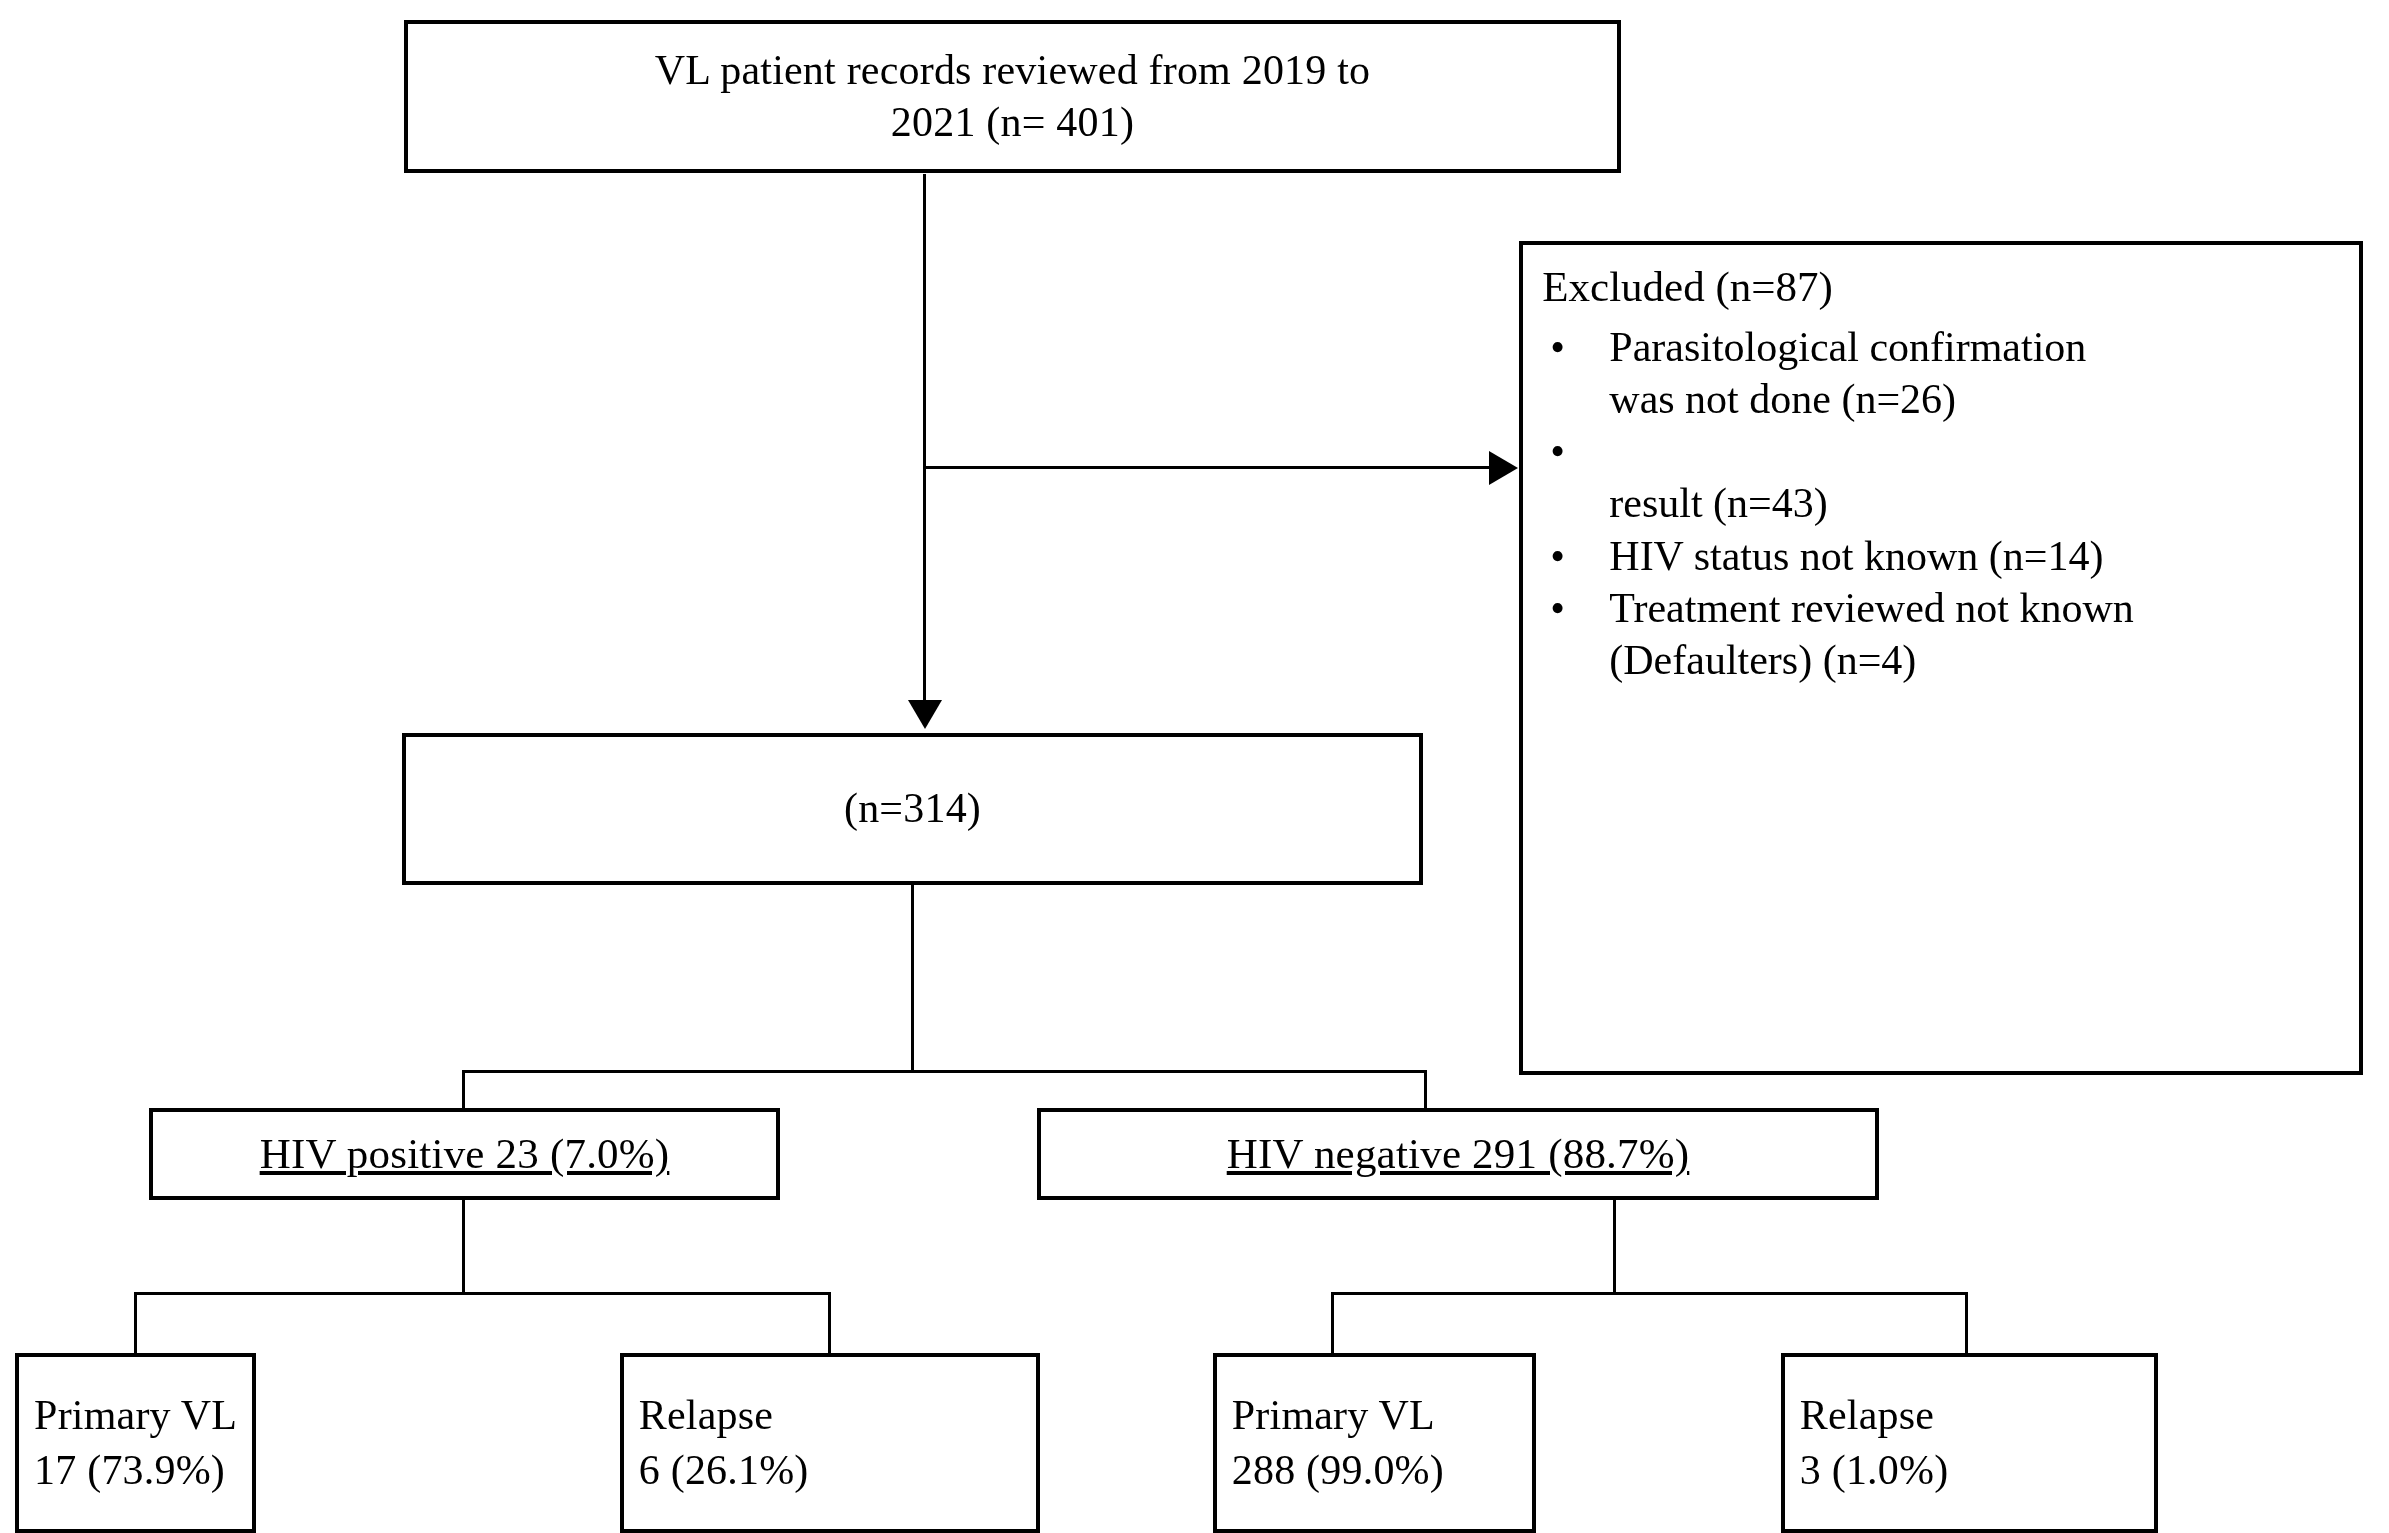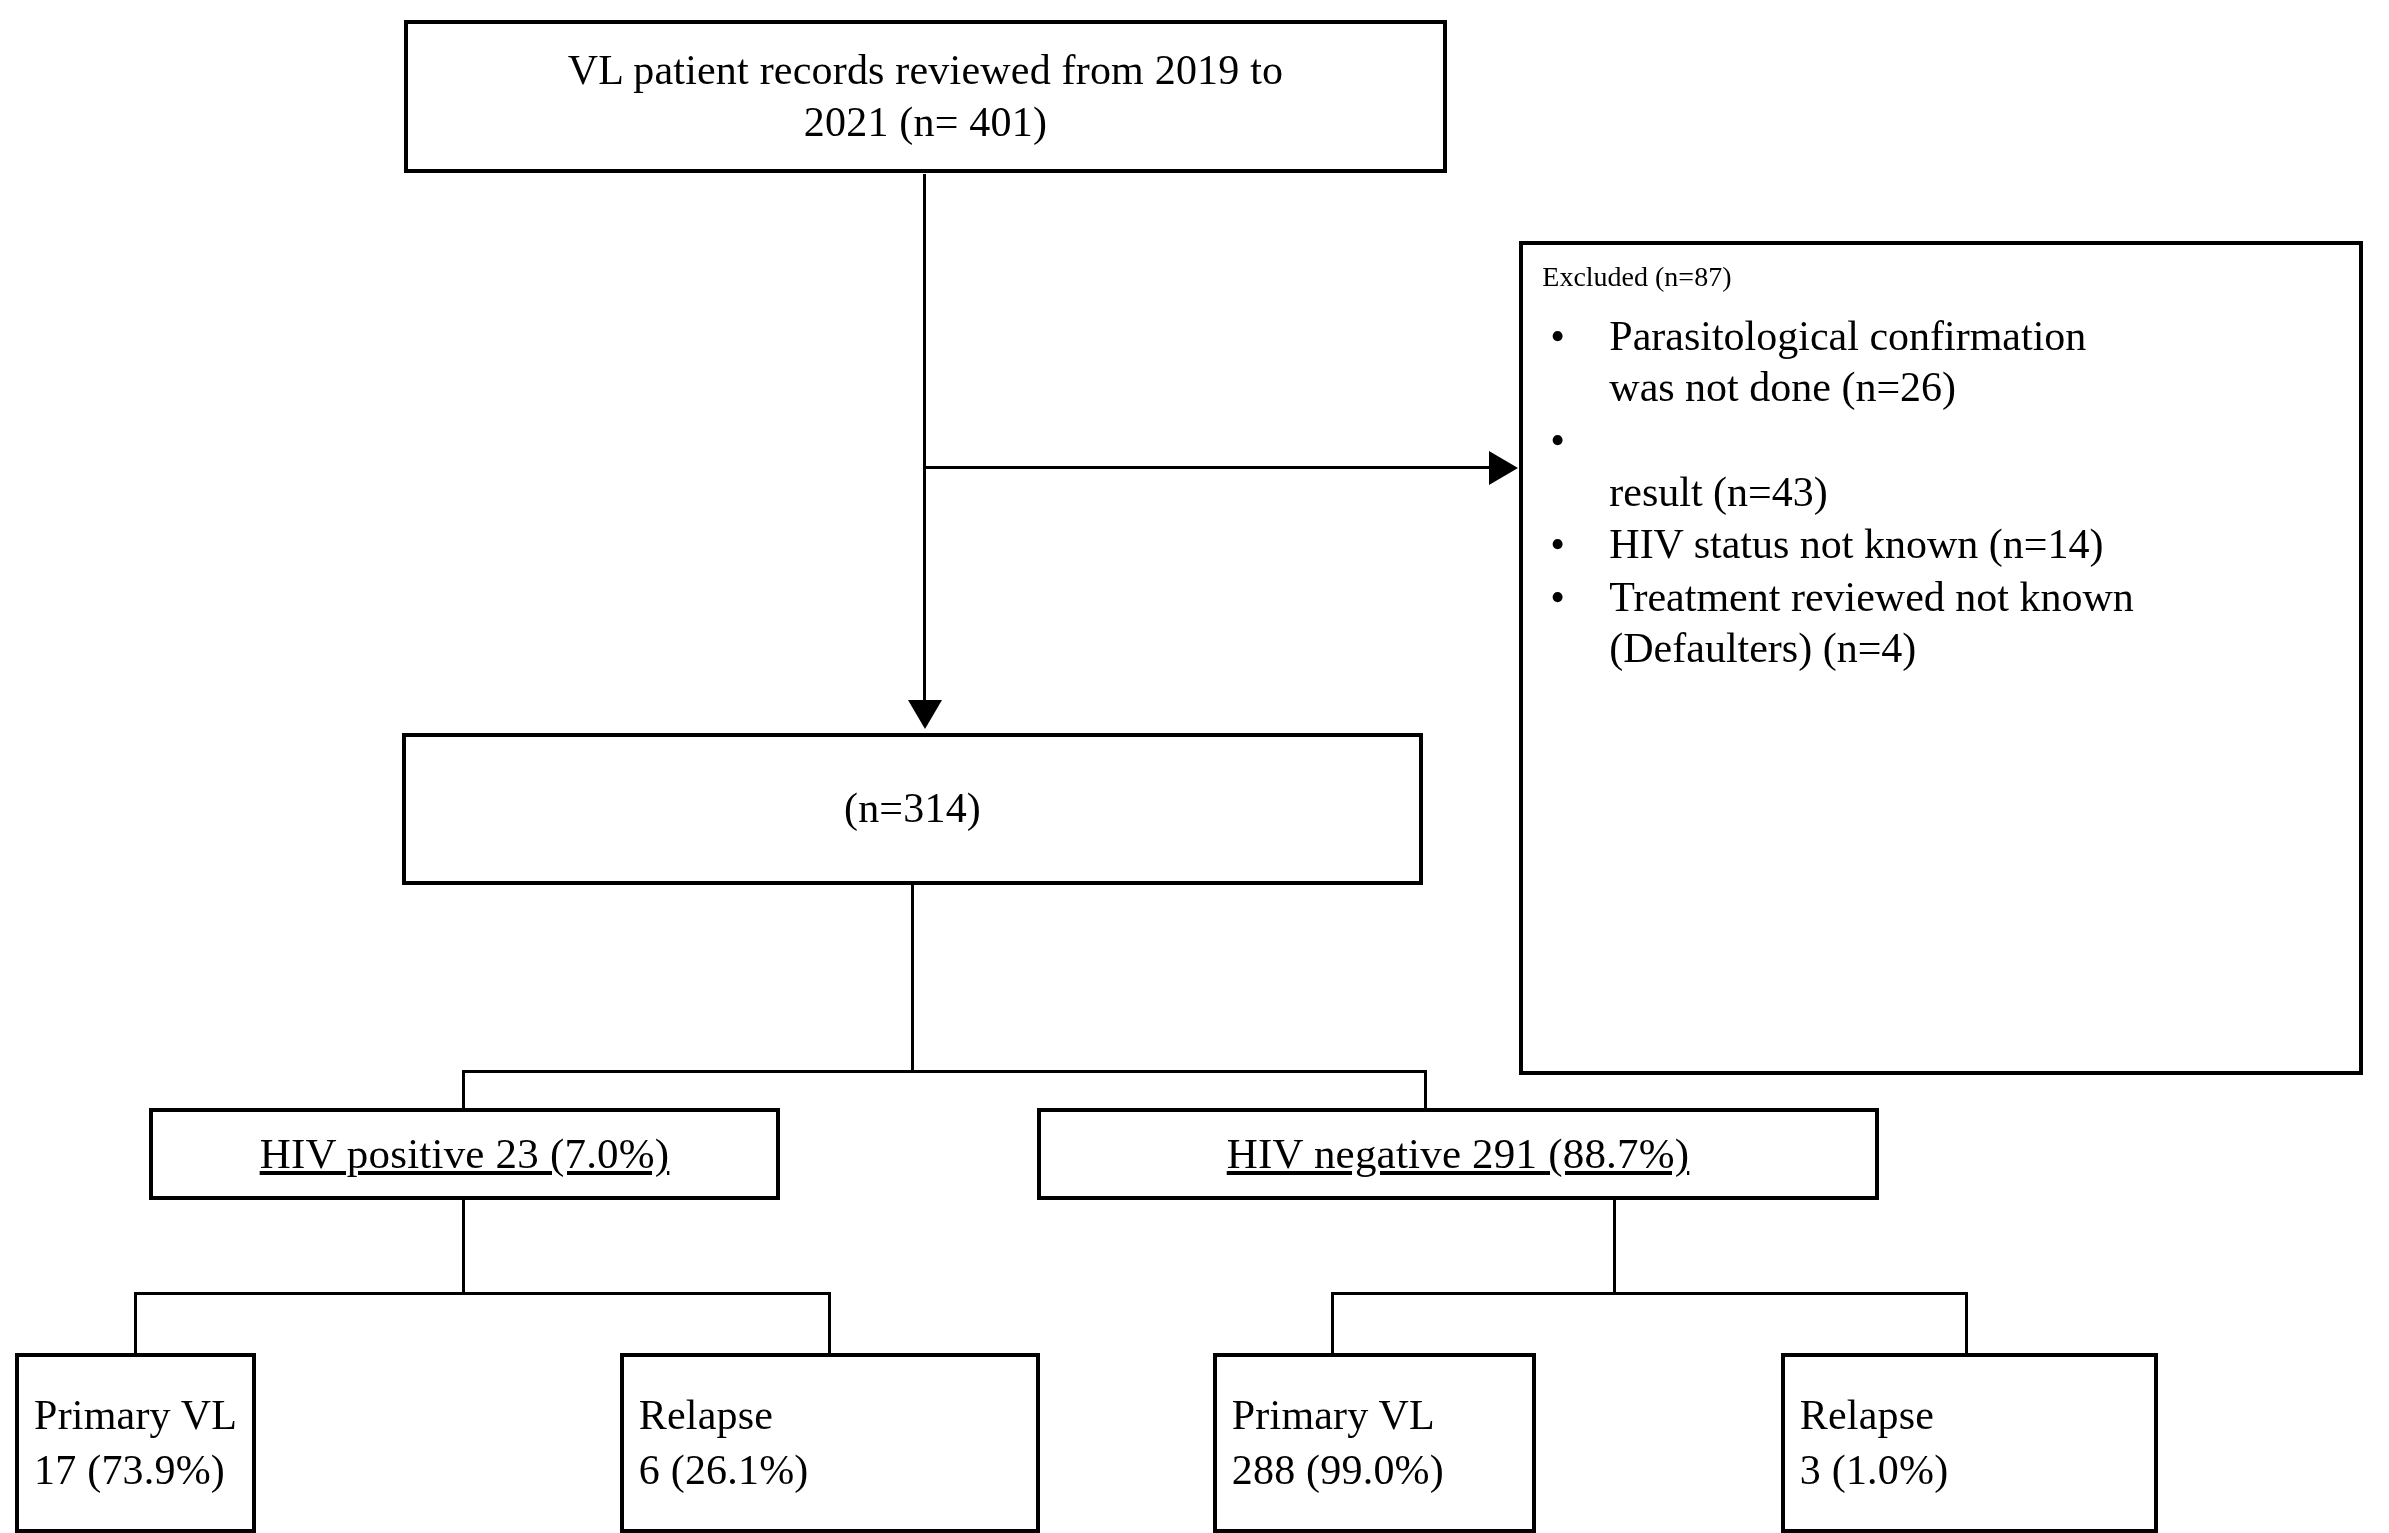--- a/index.html
+++ b/index.html
@@ -35,35 +35,35 @@
   }
   .box-text {
     font-size: 42px;
     line-height: 1.23;
     letter-spacing: 0.2px;
   }
 
   
   #box-source {
     left: 404px;  top: 20.4px;
-    width: 1043px; height: 153px;
+    width: 1217px; height: 153px;
     padding: 0 28px;
   }
 
   
   #box-excluded {
     left: 1519px; top: 241px;
     width: 844px; height: 834px;
     padding: 14.8px 13.6px 14.8px 19.3px;
     justify-content: flex-start;
   }
   #box-excluded .excl-title {
-    font-size: 28px;
+    font-size: 43px;
     line-height: 1.24;
-    margin-bottom: 16px;
+    margin-bottom: 9px;
   }
   .excl-list {
     list-style: none;
     margin: 0;
     padding: 0;
     width: 100%;
   }
   .excl-list li {
     position: relative;
     font-size: 42px;

